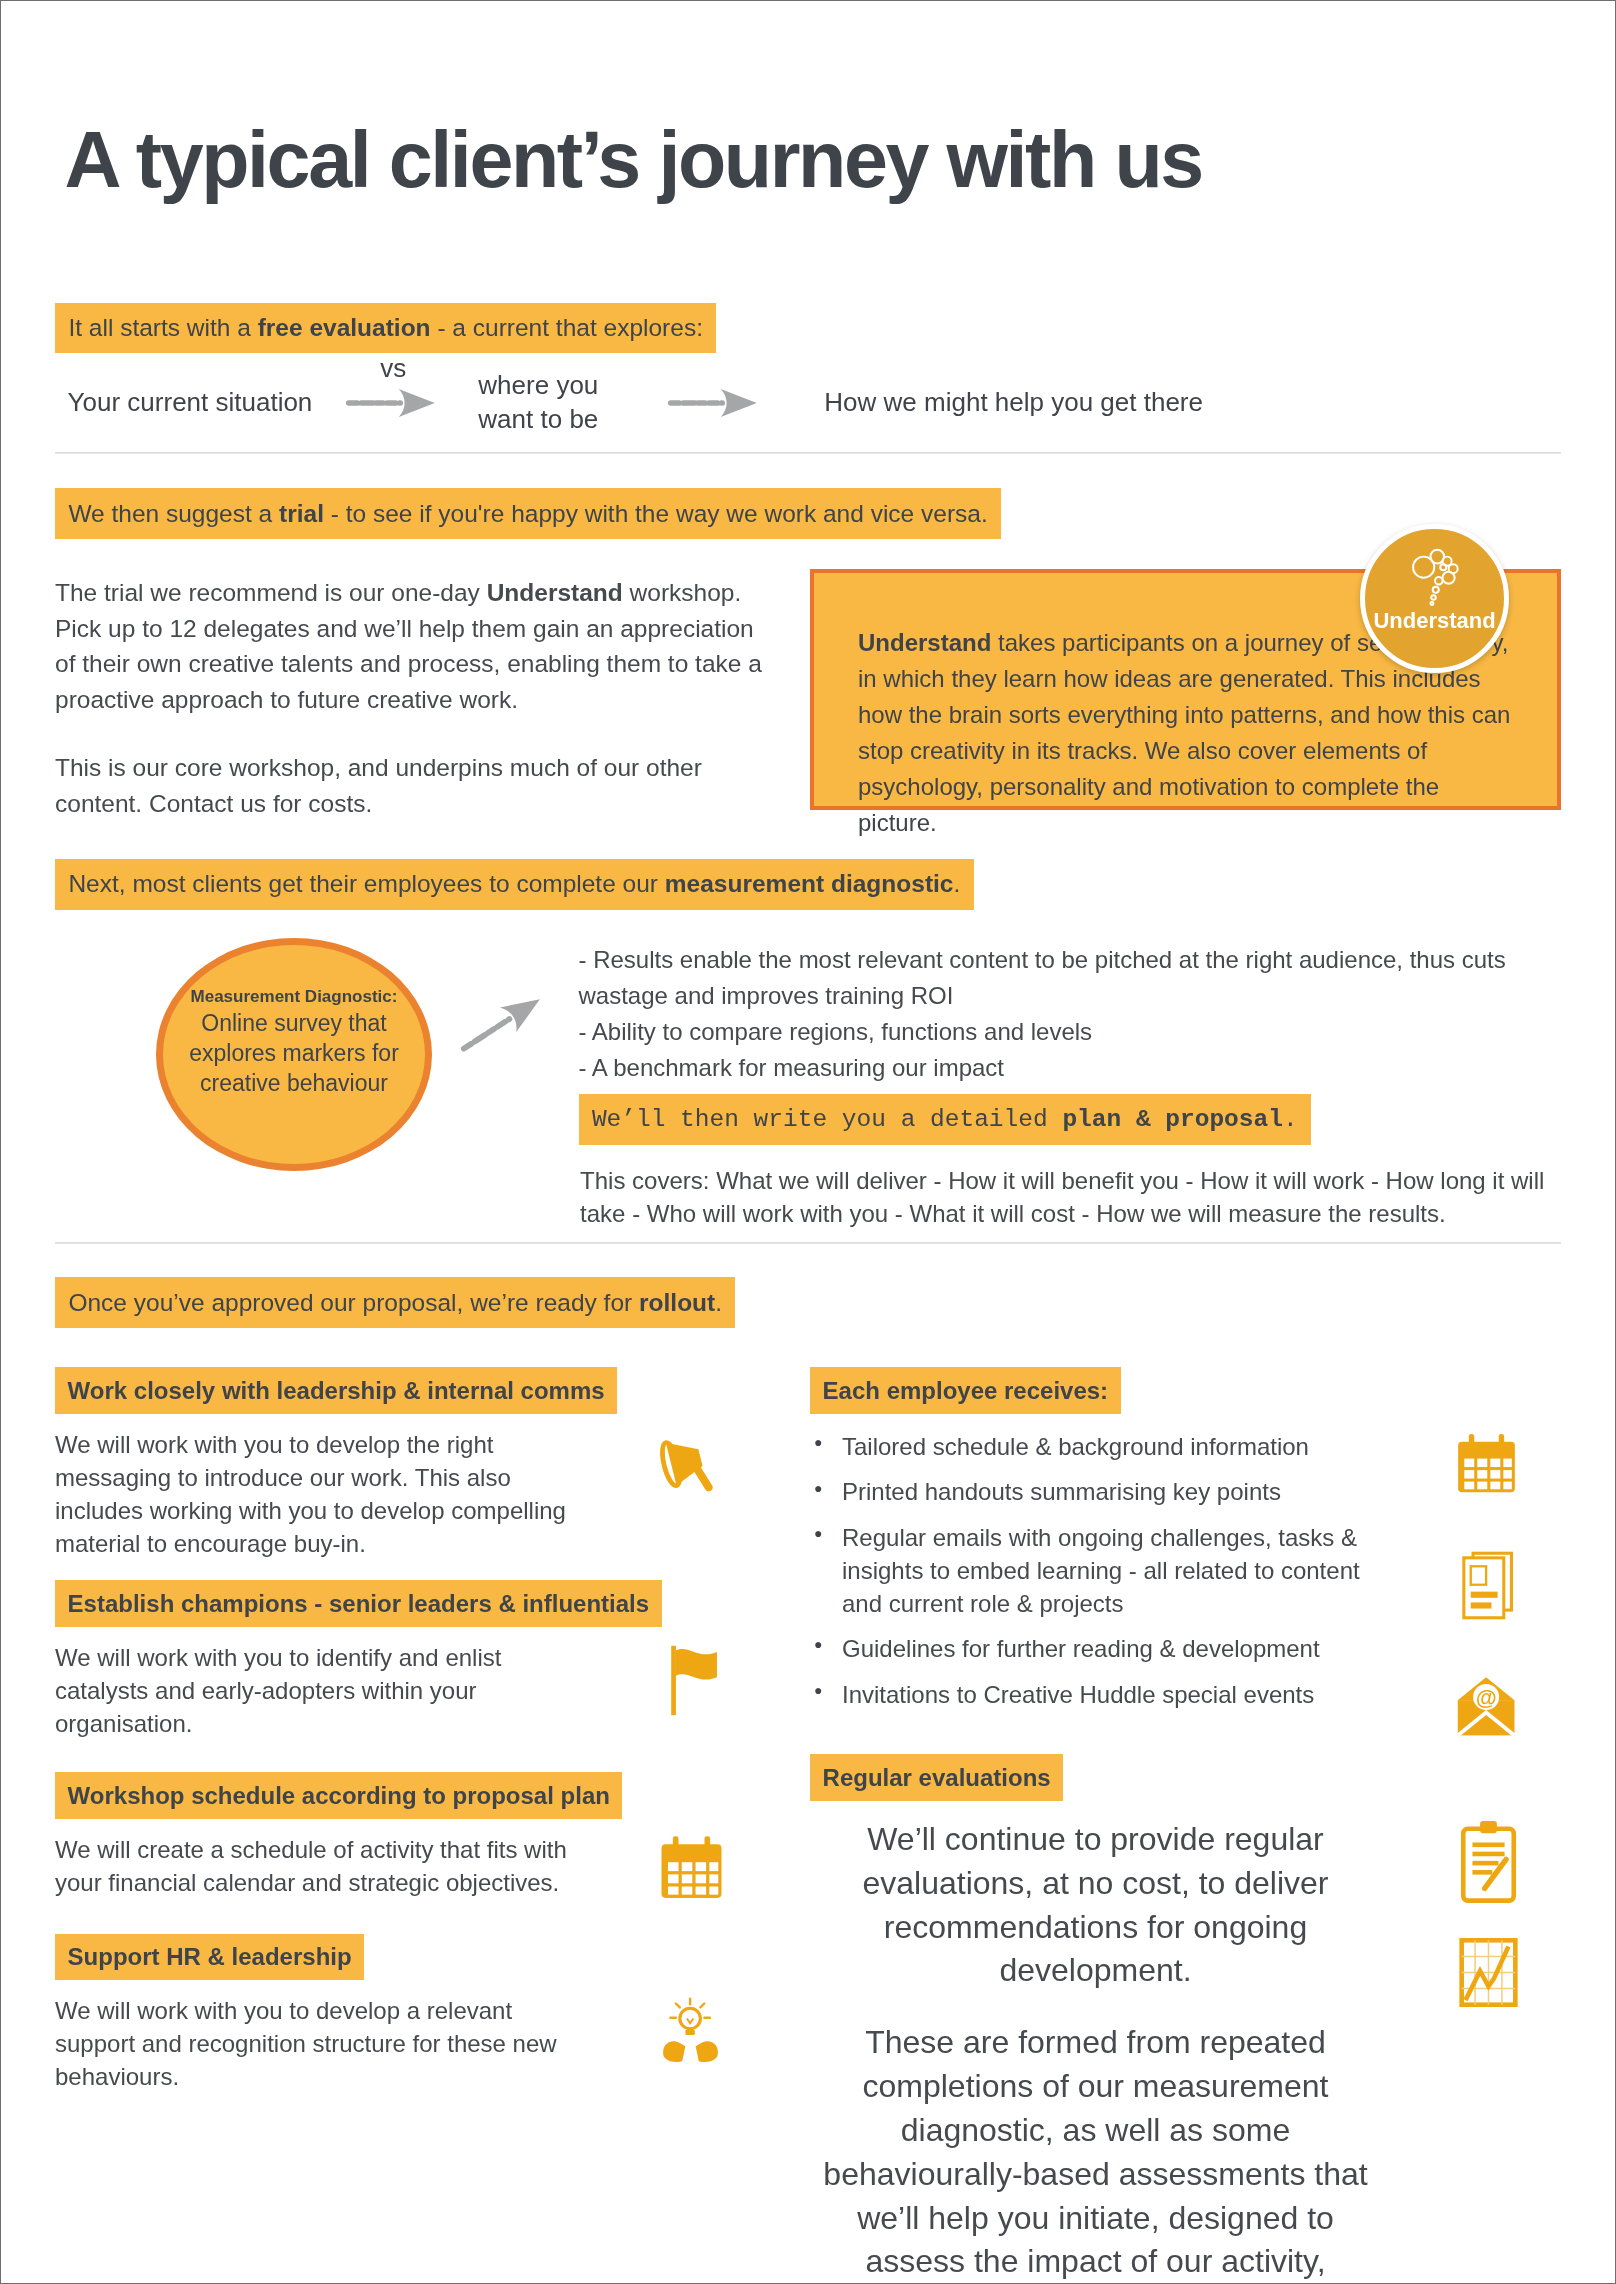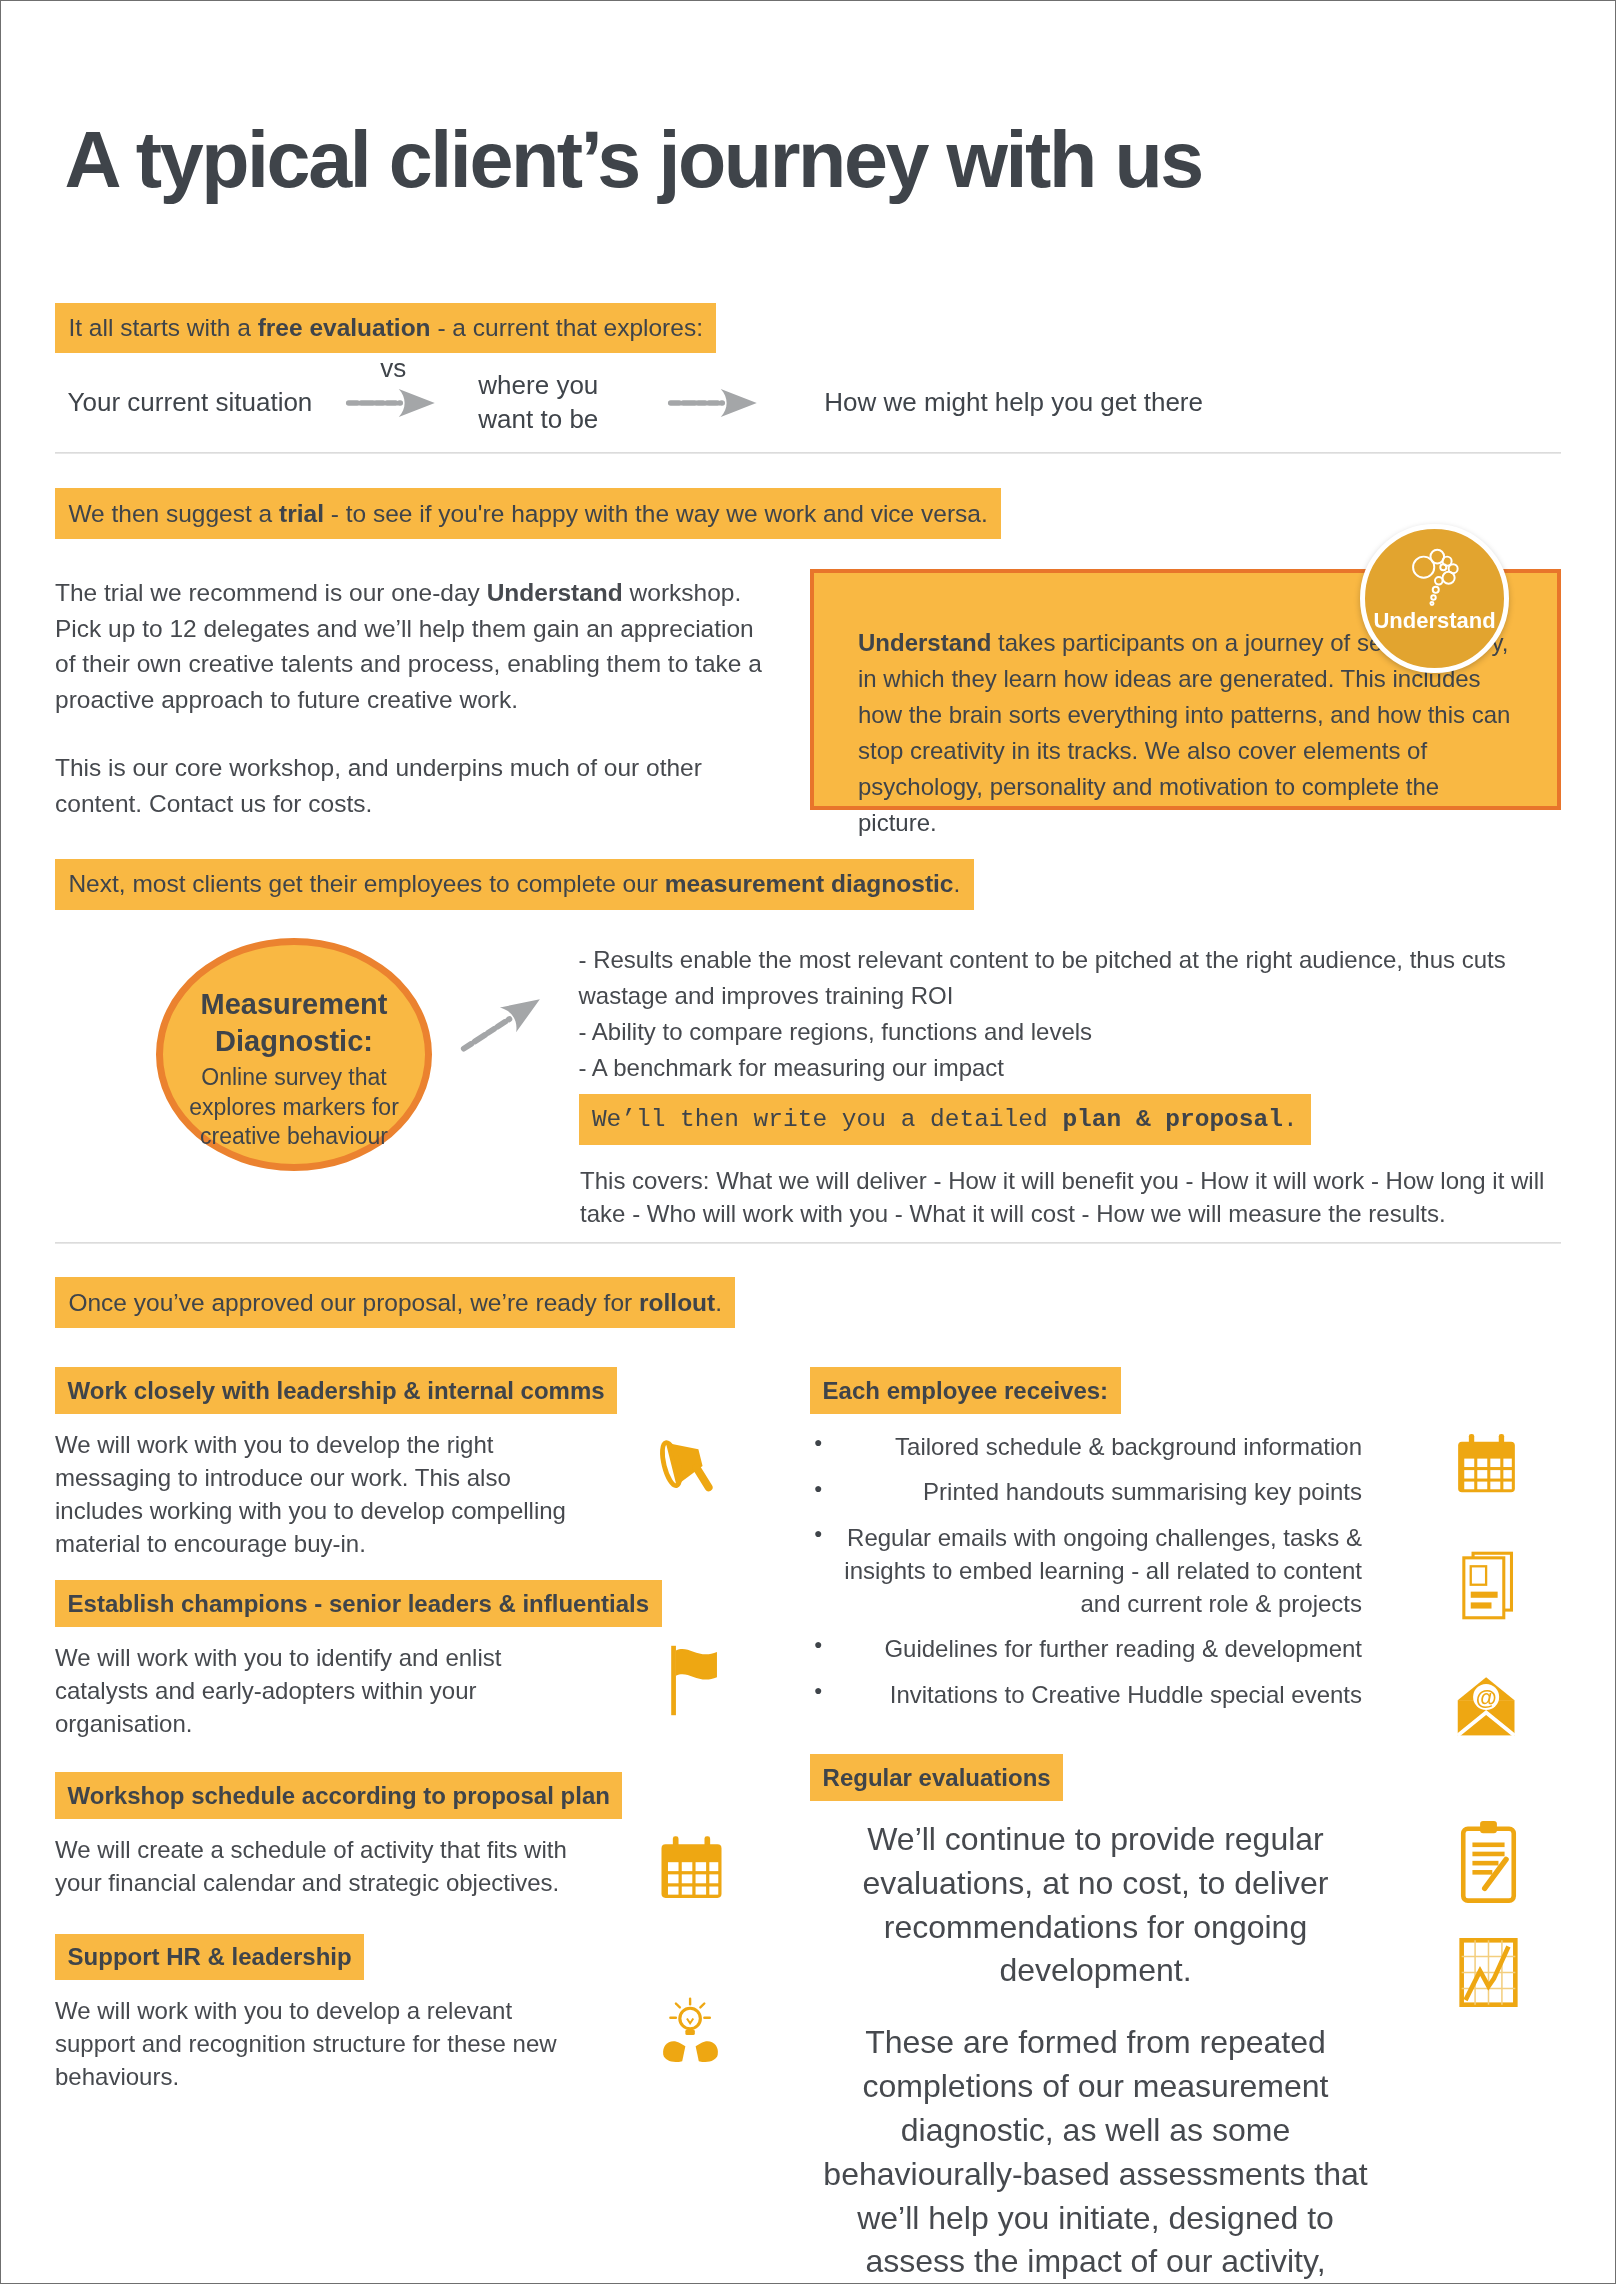--- a/index.html
+++ b/index.html
@@ -26,42 +26,42 @@
   .trial-left p + p{margin-top:33px;}
   .orange-box{margin-left:41px;width:751px;height:241px;box-sizing:border-box;background:#F9B843;
               border:4px solid #E8752B;padding:52px 33px 0 44px;font-size:24px;line-height:1.5;color:#3F444A;}
   .badge{position:absolute;top:-45px;right:52px;width:139px;height:139px;border-radius:50%;background:#E2A42F;
          border:5.5px solid #ffffff;box-shadow:0 2.4px 6.3px rgba(0,0,0,0.22);text-align:center;}
   .badge-label{color:#fff;font-weight:bold;font-size:22px;margin-top:0px;}
   .bar3{margin-top:38px;}
   .diag-row{display:flex;margin-top:28px;}
   .diag-circle{flex-shrink:0;width:276px;height:233px;box-sizing:border-box;margin-left:101px;border-radius:50%;
                background:#F9B843;border:7px solid #EB822F;text-align:center;padding:41px 24px 0 24px;}
-  .diag-circle-title{font-weight:bold;font-size:29px;color:#3F444A;line-height:1.3;text-align:center;}
+  .diag-circle-title{font-weight:bold;font-size:17px;color:#3F444A;line-height:1.3;text-align:center;}
   .diag-circle-body{font-size:23px;color:#3F444A;line-height:1.3;margin-top:1.6px;}
   .diag-arrow{margin:46px 0 0 20.5px;flex-shrink:0;}
   .diag-right{margin-left:27px;margin-top:4.7px;width:987px;}
   .diag-bullet{font-size:24px;line-height:1.5;}
   .plan-bar{margin-top:8px;font-family:Liberation Mono, monospace;}
   .covers{margin:19px 0 0 1.6px;font-size:24px;line-height:1.4;width:1010px;}
   .divider2{margin-top:11px;}
   .bar4{margin-top:33px;}
   .rollout{display:flex;margin-top:39px;}
   .col-left{width:714px;}
   .col-right{margin-left:41px;width:751px;}
   .item-bar .hl, .mini-bar .hl{font-size:24px;padding:8.7px 12.6px;}
   .item-body{display:flex;margin-top:14px;}
   .item-text{width:527px;font-size:24px;line-height:1.38;}
   .item-icon{margin-left:auto;margin-right:41px;}
   .item2{margin-top:20px;}
   .item3{margin-top:32px;}
   .item4{margin-top:28px;}
   .receives-flex{display:flex;margin-top:17.4px;}
   ul.receives{list-style:none;margin:0;padding:0;width:552px;font-size:24px;line-height:1.37;}
-  ul.receives li{position:relative;padding-left:32px;margin-bottom:12.6px;text-align:right;}
+  ul.receives li{position:relative;padding-left:32px;margin-bottom:12.6px;}
   ul.receives li::before{content:"\25CF";position:absolute;left:4px;top:2.4px;font-size:14px;color:#3F444A;}
   .icon-stack{margin-left:auto;margin-right:38px;display:flex;flex-direction:column;align-items:center;gap:46px;}
   .icon-stack2{gap:28px;}
   .evals-bar{margin-top:14px;}
   .evals-flex{display:flex;margin-top:17.4px;}
   .evals-text{width:571px;font-size:32px;line-height:1.37;text-align:center;}
   .evals-text p{margin:0;}
   .evals-text p + p{margin-top:28px;}
   .footer-row{display:flex;align-items:flex-start;margin-top:19px;}
   .logo{margin-left:auto;margin-right:11px;display:flex;align-items:center;margin-top:12.6px;}

